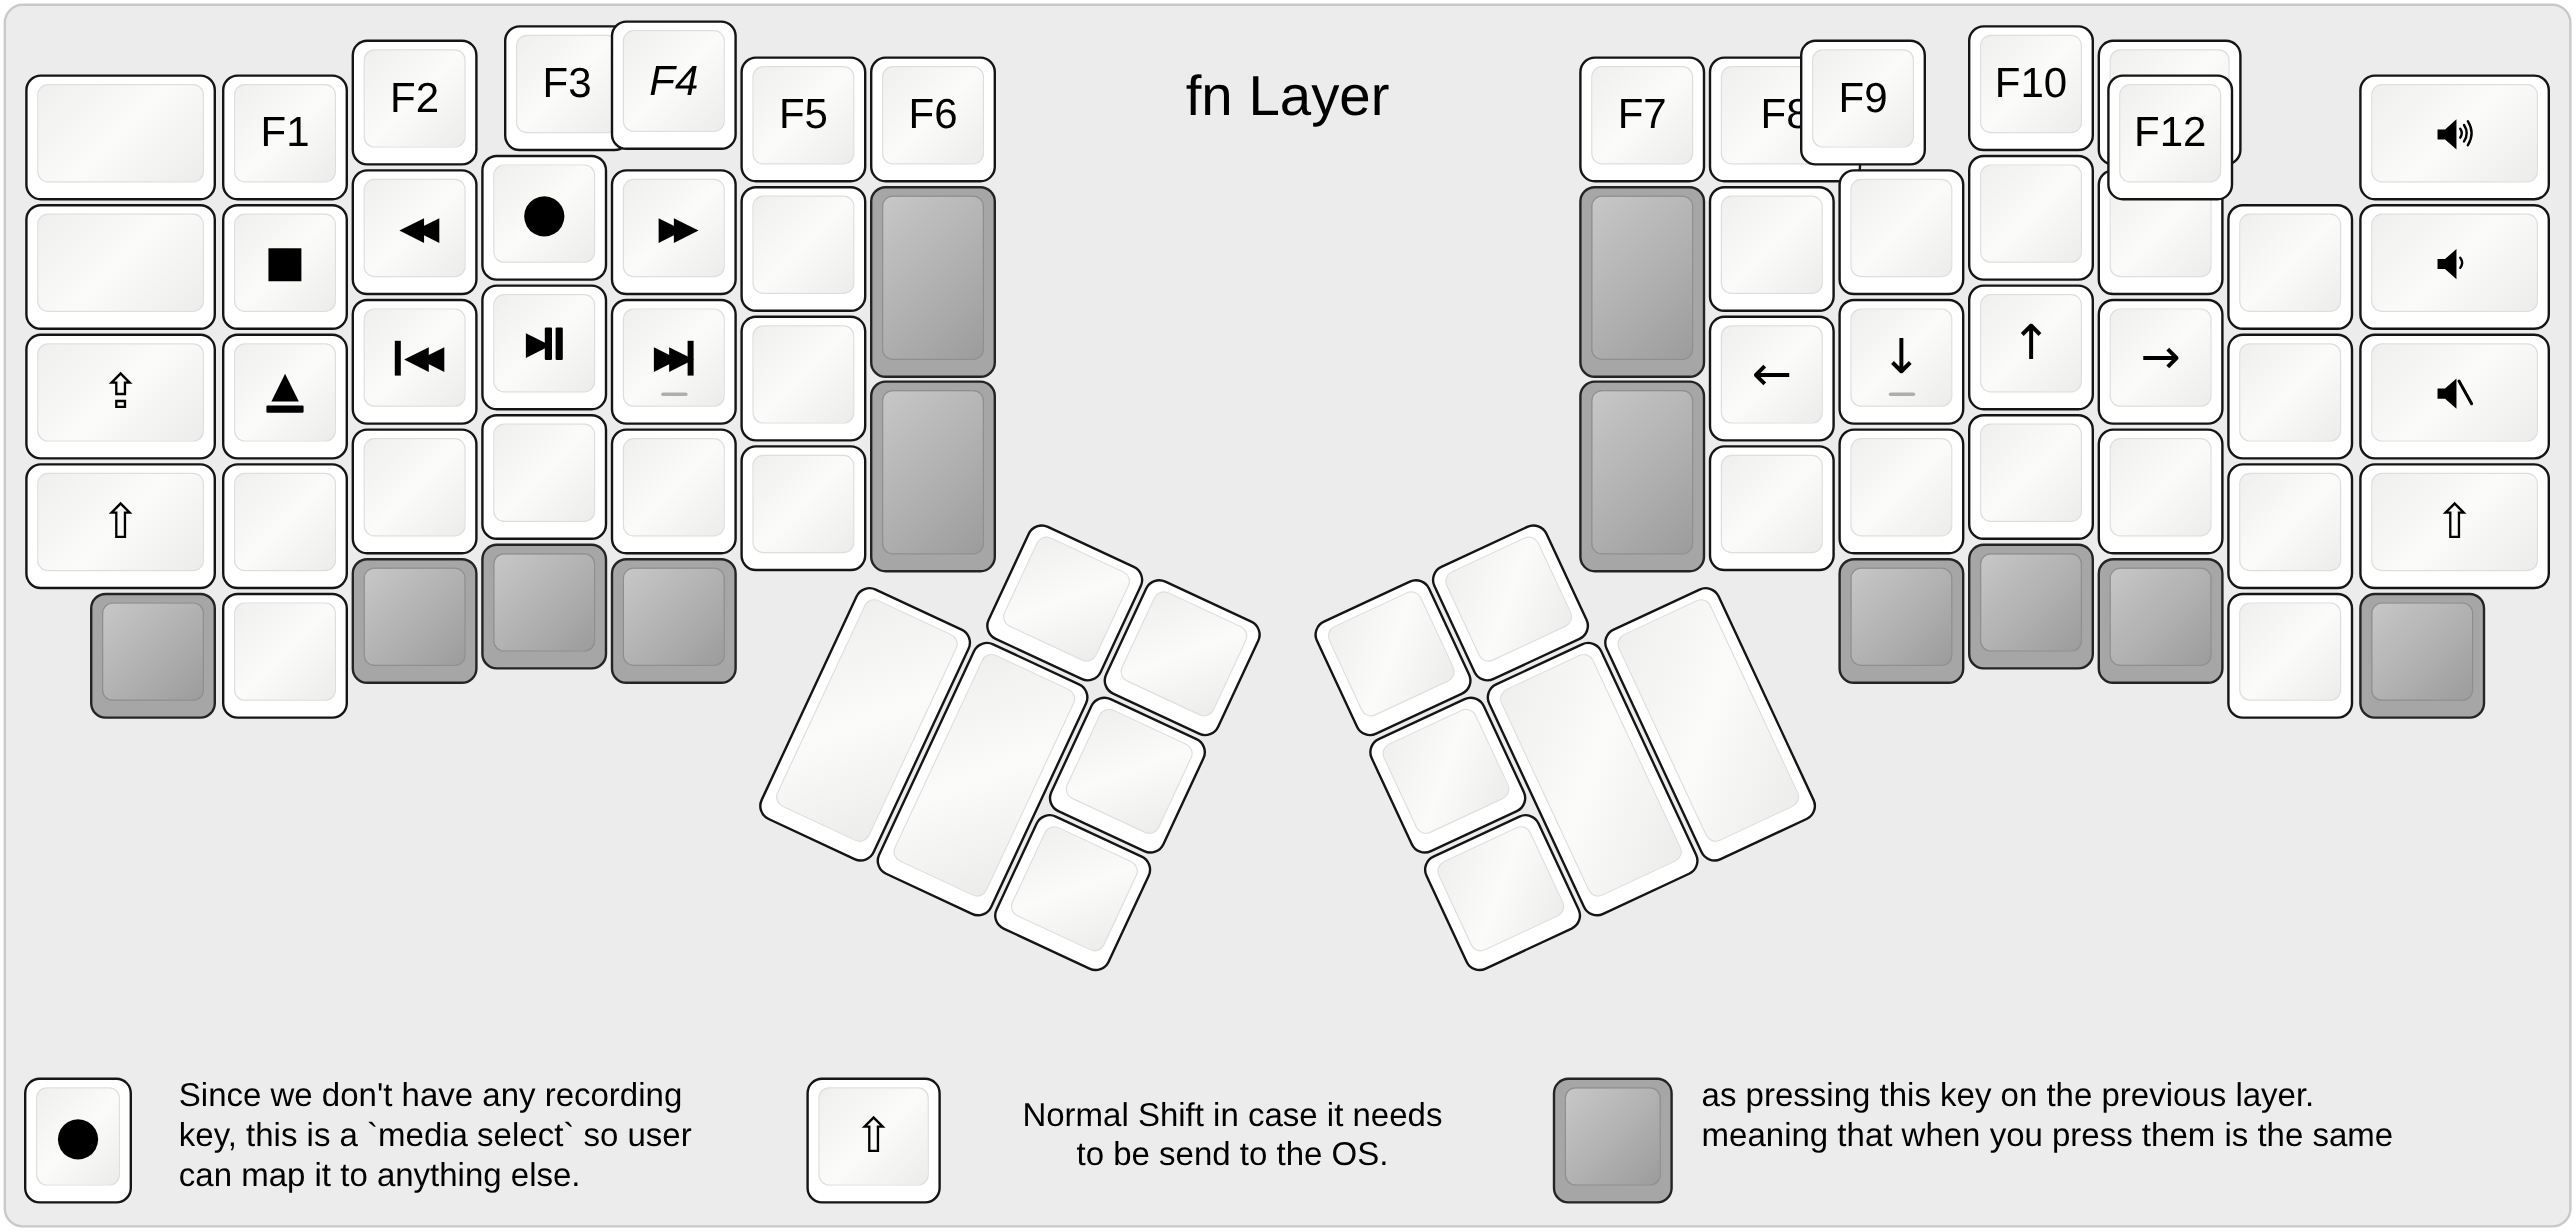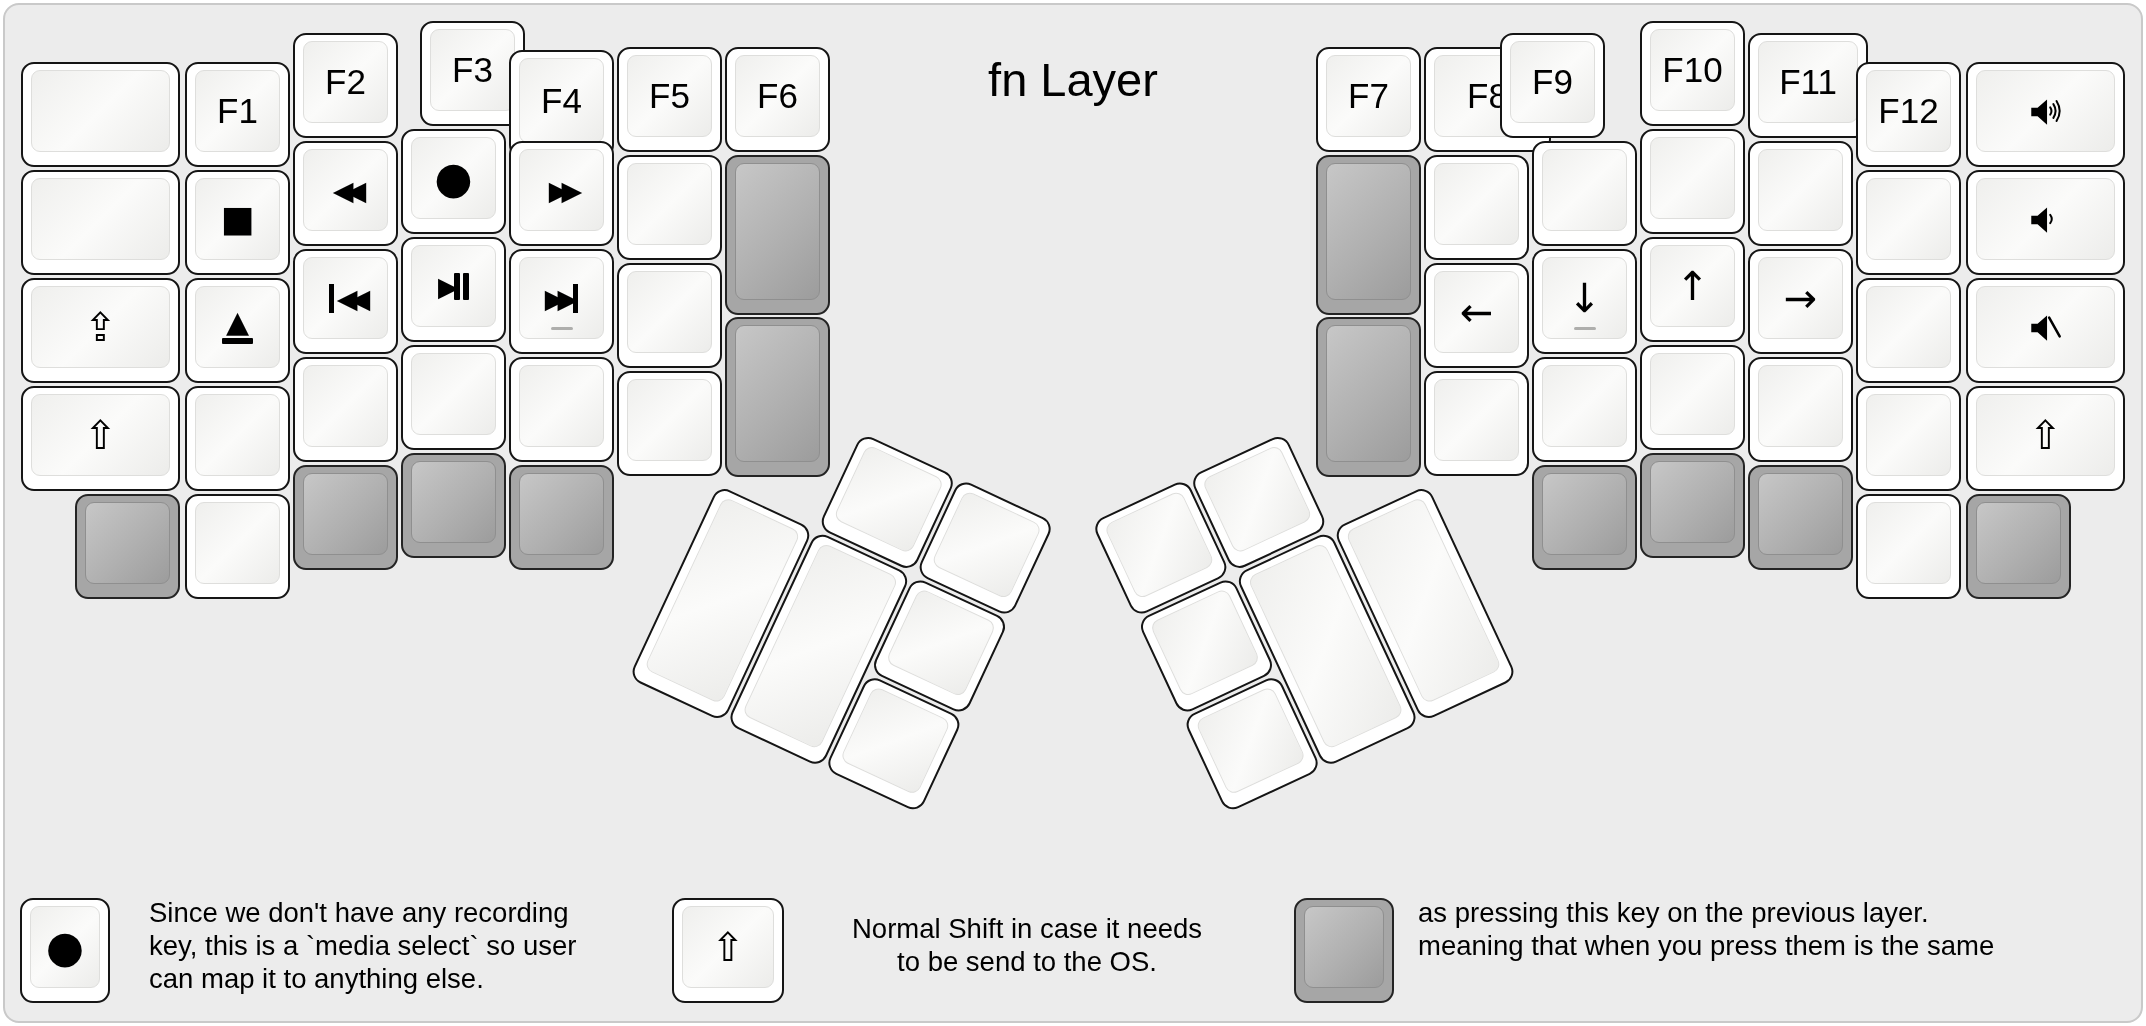--- a/index.html
+++ b/index.html
@@ -125,21 +125,21 @@
           <span class="pp"></span>
           <span class="pp"></span>
         </div>
       </div>
       <div class="key" style="left: 401px; top: 345px; width: 105px; height: 105px;">
         <div class="cap"></div>
       </div>
       <div class="key grey" style="left: 401px; top: 453px; width: 105px; height: 105px;">
         <div class="cap"></div>
       </div>
-      <div class="key" style="left: 509px; top: 50px; width: 105px; height: 108px;">
+      <div class="key" style="left: 509px; top: 17px; width: 105px; height: 108px; font-style: italic;">
         <div class="cap">
           <span class="lab">F4</span>
         </div>
       </div>
       <div class="key" style="left: 509px; top: 141px; width: 105px; height: 105px;">
         <div class="cap">
           <span class="tri">▶▶</span>
         </div>
       </div>
       <div class="key" style="left: 509px; top: 249px; width: 105px; height: 105px;">
@@ -258,21 +258,21 @@
         <div class="cap">
           <span class="arr">→</span>
         </div>
       </div>
       <div class="key" style="left: 1748px; top: 357px; width: 105px; height: 105px;">
         <div class="cap"></div>
       </div>
       <div class="key grey" style="left: 1748px; top: 465px; width: 105px; height: 105px;">
         <div class="cap"></div>
       </div>
-      <div class="key" style="left: 1856px; top: 62px; width: 105px; height: 105px;">
+      <div class="key" style="left: 1756px; top: 62px; width: 105px; height: 105px;">
         <div class="cap">
           <span class="lab">F12</span>
         </div>
       </div>
       <div class="key" style="left: 1856px; top: 170px; width: 105px; height: 105px;">
         <div class="cap"></div>
       </div>
       <div class="key" style="left: 1856px; top: 278px; width: 105px; height: 105px;">
         <div class="cap"></div>
       </div>

